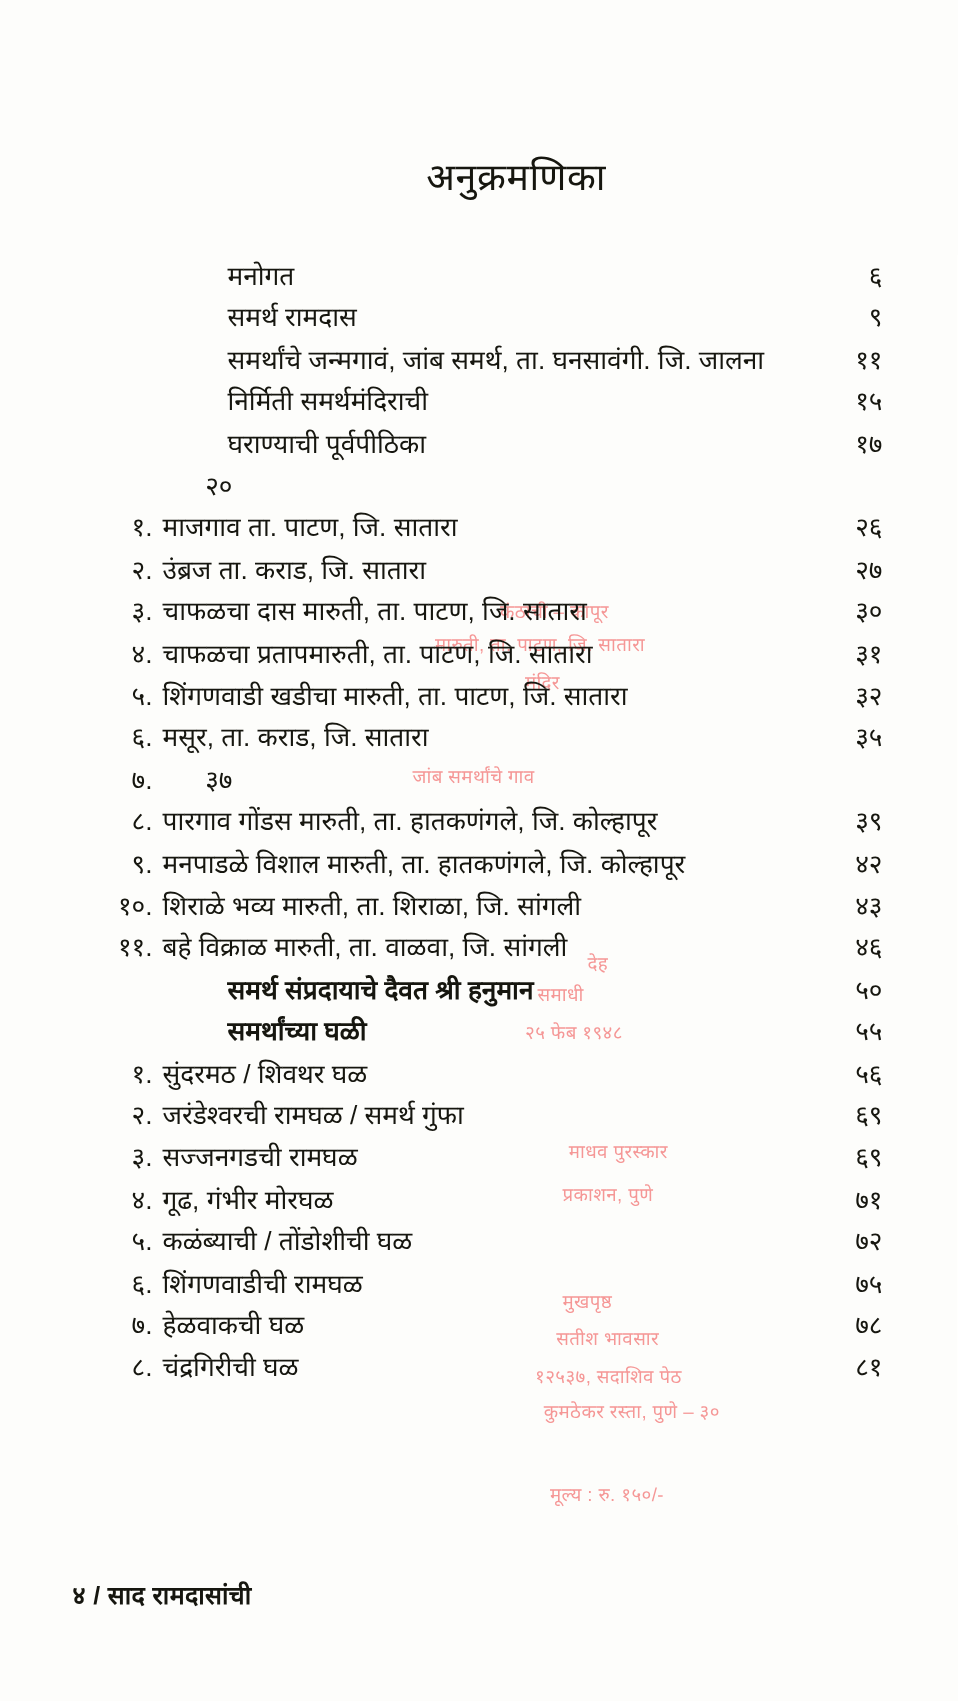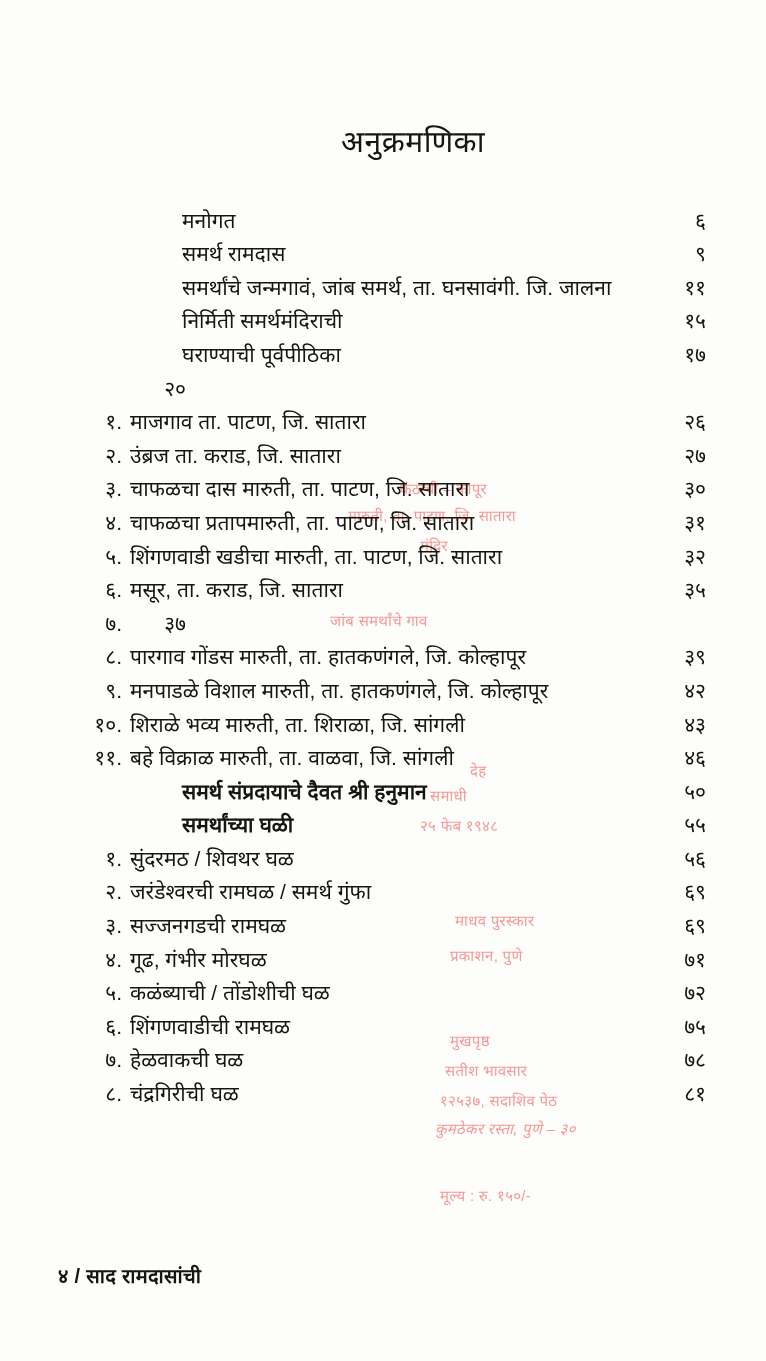--- a/index.html
+++ b/index.html
@@ -100,22 +100,22 @@
       <div class="ghost" style="left: 300px; top: 505px; margin-left: 48px;">मारुती, ता. पाटण, जि. सातारा</div>
       <div class="ghost" style="left: 420px; top: 535px;">मंदिर</div>
       <div class="ghost" style="left: 330px; top: 610px;">जांब समर्थांचे गाव</div>
       <div class="ghost" style="left: 470px; top: 760px;">देह</div>
       <div class="ghost" style="left: 430px; top: 785px;">समाधी</div>
       <div class="ghost" style="left: 420px; top: 815px;">२५ फेब १९४८</div>
       <div class="ghost" style="left: 455px; top: 910px;">माधव पुरस्कार</div>
       <div class="ghost" style="left: 450px; top: 945px;">प्रकाशन, पुणे</div>
       <div class="ghost" style="left: 450px; top: 1030px;">मुखपृष्ठ</div>
       <div class="ghost" style="left: 445px; top: 1060px;">सतीश भावसार</div>
-      <div class="ghost" style="left: 440px; top: 1090px;">१२५३७, सदाशिव पेठ</div>
-      <div class="ghost" style="left: 435px; top: 1118px; font-style: italic;">कुमठेकर रस्ता, पुणे – ३०</div>
+      <div class="ghost" style="left: 428px; top: 1090px;">१२५३७, सदाशिव पेठ</div>
+      <div class="ghost" style="left: 435px; top: 1118px;">कुमठेकर रस्ता, पुणे – ३०</div>
       <div class="ghost" style="left: 440px; top: 1185px;">मूल्य : रु. १५०/-</div>
     </div>
 
   <div class="title">अनुक्रमणिका</div>
 
   <div class="toc" id="toc">
       <div class="row plain">
         <span class="num"></span>
         <span class="label">मनोगत</span>
         <span class="page-no">६</span>

